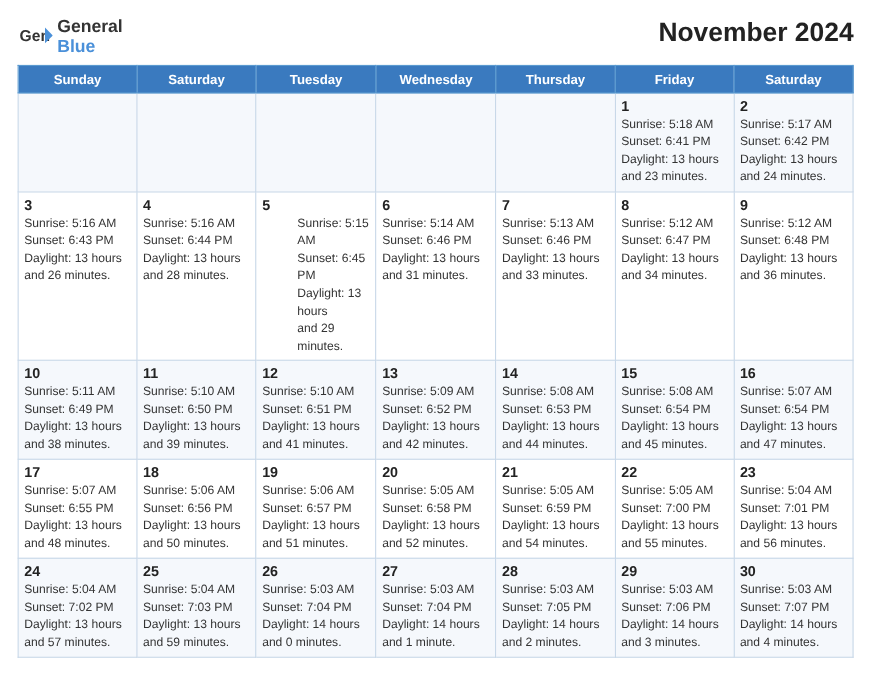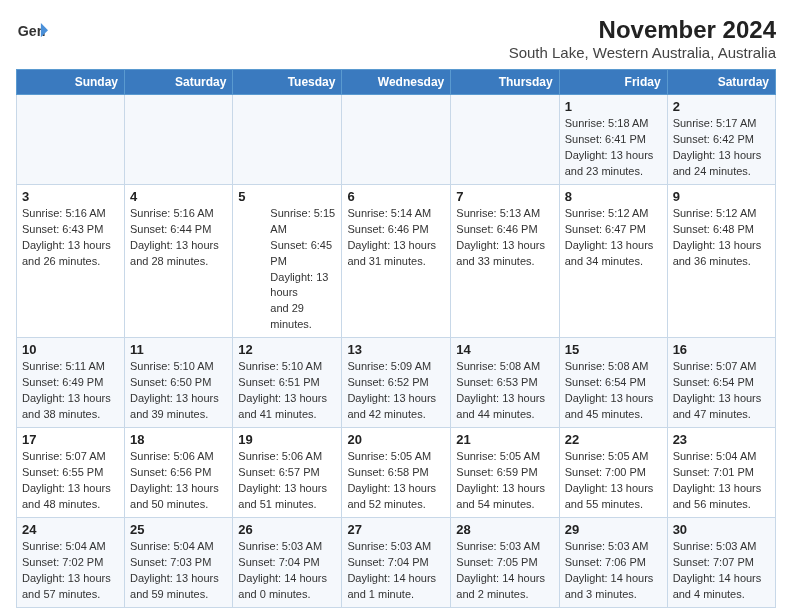--- a/index.html
+++ b/index.html
@@ -51,21 +51,21 @@
       width: 100%;
       border-collapse: collapse;
       font-size: 11px;
     }
     .calendar thead th {
       background: #3a7abf;
       color: #fff;
       font-size: 12px;
       font-weight: bold;
       padding: 5px 6px;
-      text-align: right;
+      text-align: center;
       border: 1px solid #5a9ad0;
     }
     .calendar tbody td {
       border: 1px solid #c8d8e8;
       vertical-align: top;
       padding: 4px 5px;
       width: 110px;
       min-height: 80px;
       background: #fff;
     }
@@ -93,24 +93,27 @@
   </style>
 </head>
 <body>
 
 <div class="header">
   <div class="logo">
     <svg class="logo-icon" viewBox="0 0 36 36">
       <text x="2" y="22" font-size="16" font-weight="bold" fill="#333">Gen</text>
       <polygon points="28,8 36,16 28,24" fill="#4a90d9"></polygon>
     </svg>
+    <div class="logo-text">
+      <span>General</span>
+      <span>Blue</span>
+    </div>
   </div>
   <div class="title-block">
     <h1>November 2024</h1>
-    <h2>South Lake, Western Australia, Australia</h2>
   </div>
 </div>
 
 <table class="calendar">
   <thead>
     <tr>
     <th>Sunday</th>
         <th>Saturday</th>
         <th>Tuesday</th>
         <th>Wednesday</th>

